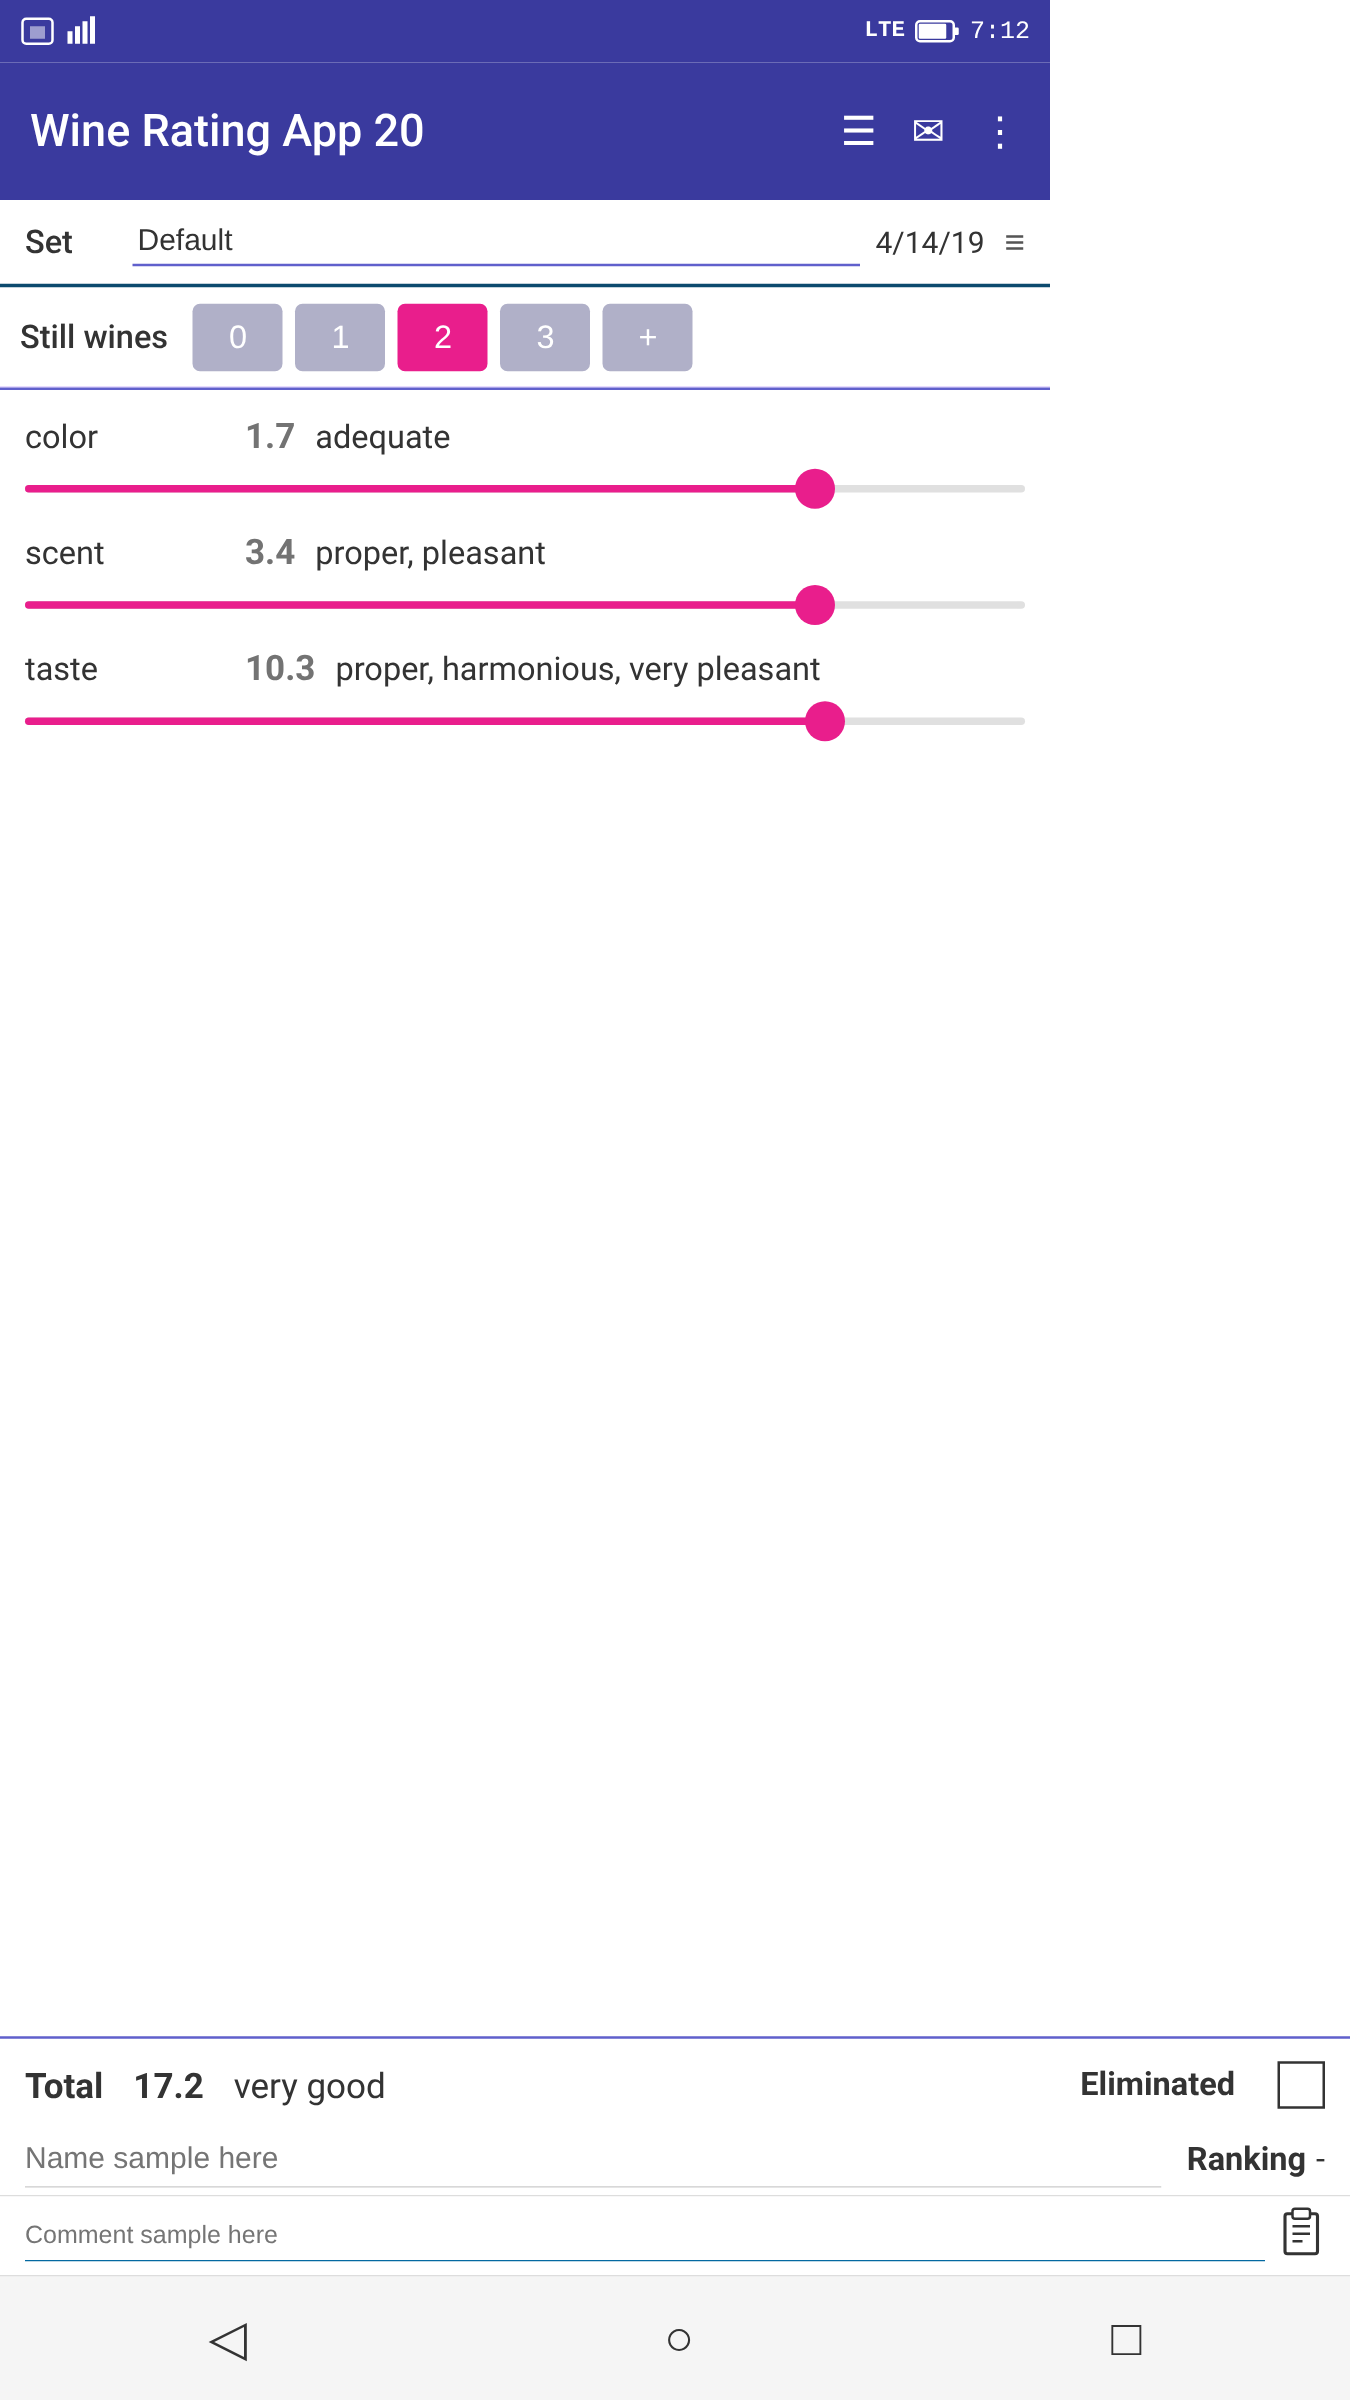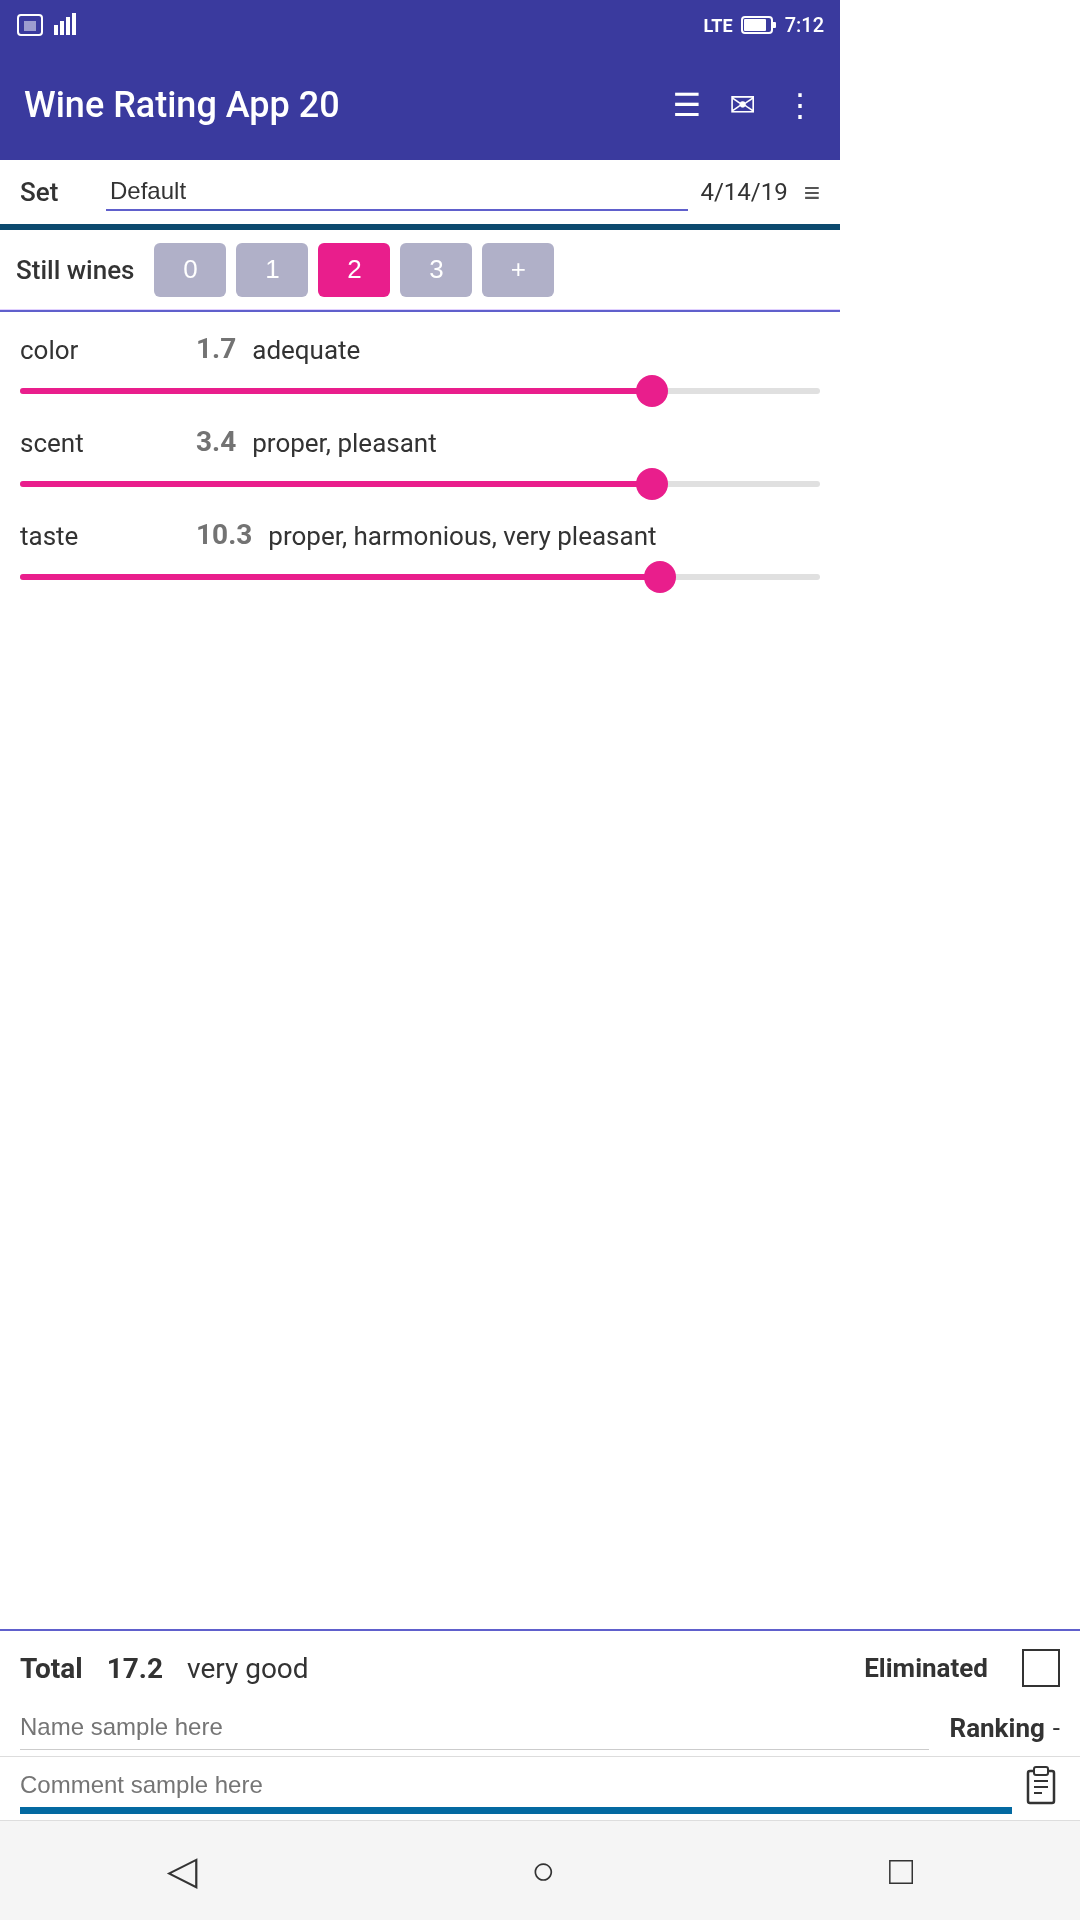--- a/index.html
+++ b/index.html
@@ -13,20 +13,21 @@
 
     
     .status-bar {
       width: 100%;
       height: 50px;
       background: #3a3a9e;
       display: flex;
       align-items: center;
       justify-content: space-between;
       padding: 0 16px;
+      font-family: Liberation Mono, monospace;
     }
     .status-bar-left {
       display: flex;
       align-items: center;
       gap: 8px;
     }
     .status-bar-right {
       display: flex;
       align-items: center;
       gap: 8px;
@@ -61,21 +62,21 @@
     }
 
     
     .set-row {
       width: 100%;
       height: 70px;
       background: #fff;
       display: flex;
       align-items: center;
       padding: 0 20px;
-      border-bottom: 6px solid #0c4a6e;
+      border-bottom: 3px solid #0c4a6e;
     }
     .set-label {
       font-size: 26px;
       color: #333;
       font-weight: 500;
       margin-right: 16px;
       width: 70px;
     }
     .set-input {
       flex: 1;
@@ -280,26 +281,26 @@
       font-size: 26px;
       color: #333;
     }
     .comment-row {
       display: flex;
       align-items: center;
       padding: 6px 20px;
     }
     .comment-input {
       flex: 1;
-      font-size: 24px;
+      font-size: 20px;
       color: #aaa;
       border: none;
       outline: none;
       padding: 8px 0;
-      border-bottom: 7px solid #0369a1;
+      border-bottom: 1px solid #0369a1;
     }
     .clipboard-icon {
       font-size: 36px;
       color: #333;
       margin-left: 10px;
       cursor: pointer;
     }
 
     
     .nav-bar {

